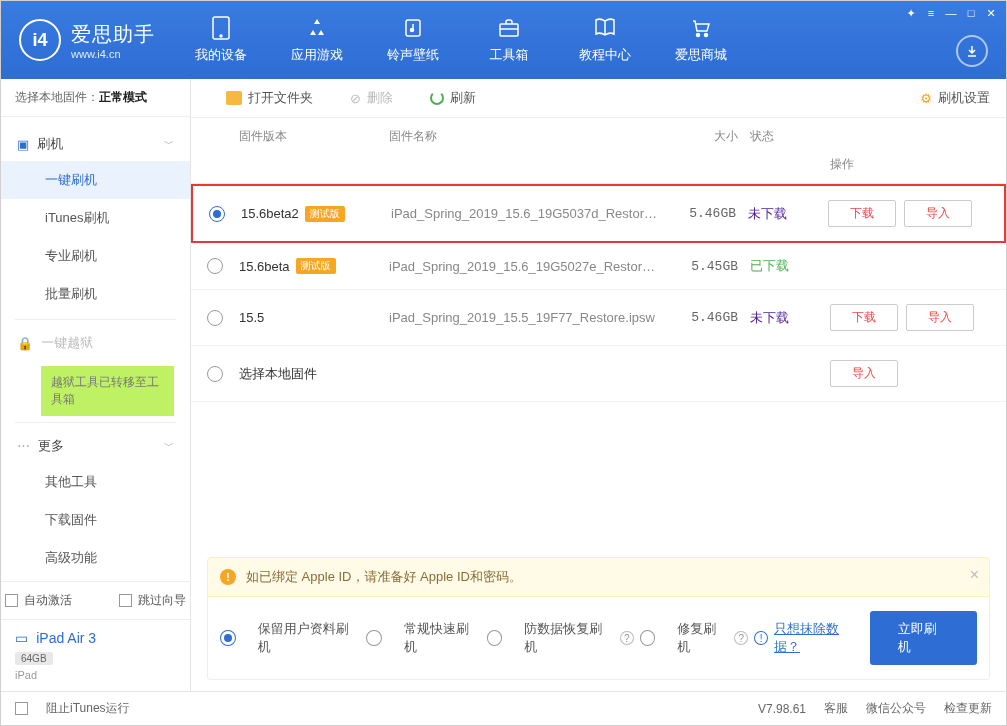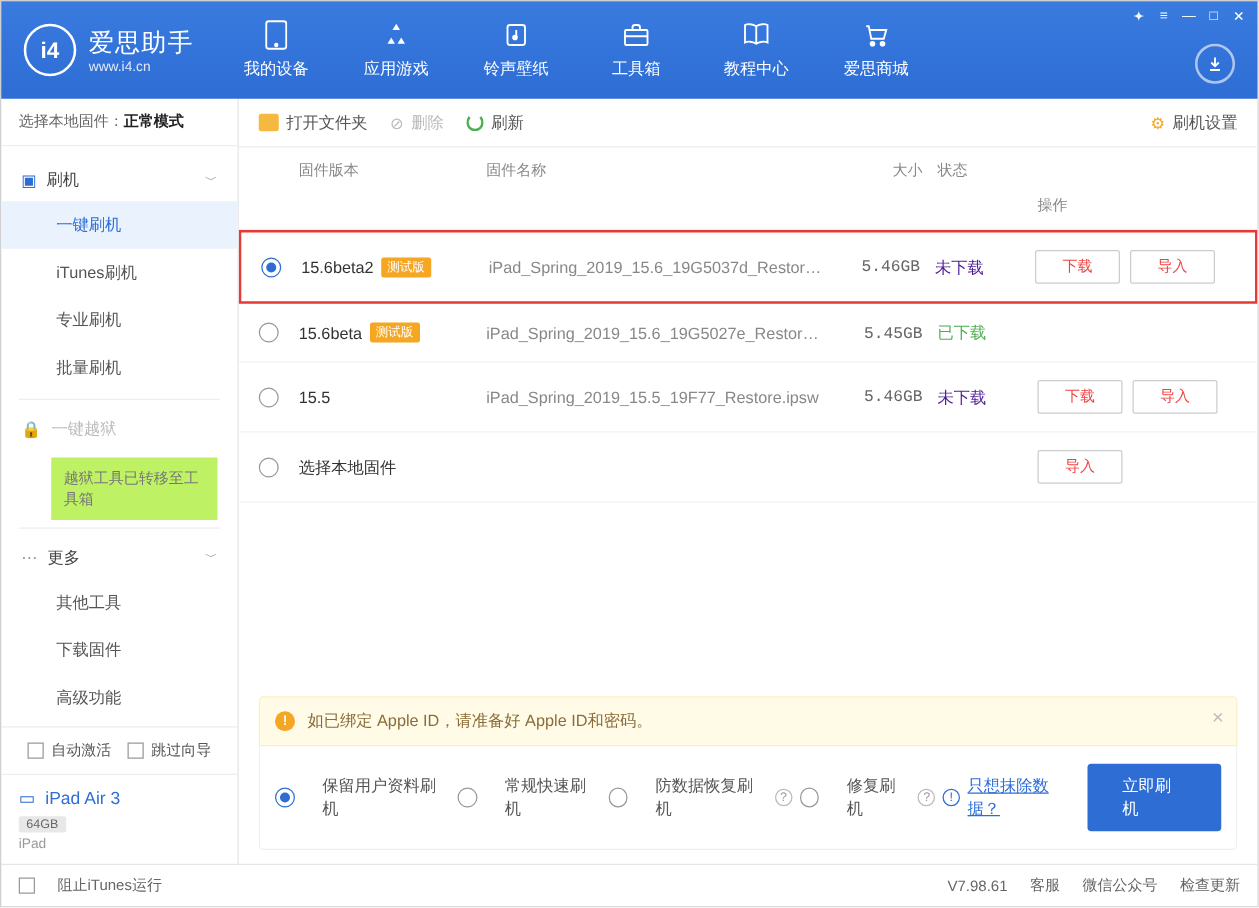--- a/index.html
+++ b/index.html
@@ -28,31 +28,31 @@
 .conn-status b { color: #222; }
 .side-list { flex: 1; overflow: auto; }
 .side-group { padding: 10px 0 0; }
 .side-head { display: flex; align-items: center; gap: 8px; padding: 8px 16px; color: #444; font-size: 13px; }
 .side-head .arrow { margin-left: auto; color: #999; font-size: 10px; }
 .side-sub { padding: 10px 16px 10px 44px; color: #555; font-size: 13px; cursor: pointer; }
 .side-sub.active { background: #eaf2fd; color: #2d6dd4; }
 .side-note { margin: 6px 16px 6px 40px; background: #bef264; padding: 8px 10px; font-size: 12px; color: #777; line-height: 1.4; }
 .side-divider { border-top: 1px solid #eee; margin: 6px 14px; }
 .side-bottom { border-top: 1px solid #eee; }
-.chk-row { display: flex; align-items: center; gap: 6px; padding: 10px 21px; font-size: 12px; color: #555; }
+.chk-row { display: flex; align-items: center; gap: 6px; padding: 10px 4px; font-size: 12px; color: #555; }
 .chk { width: 13px; height: 13px; border: 1px solid #999; background: #fff; }
 .device-block { padding: 10px 14px; border-top: 1px solid #eee; }
 .device-name { color: #2d6dd4; font-size: 14px; font-weight: 500; display: flex; align-items: center; gap: 8px; }
 .device-badge { background: #e8e8e8; color: #666; font-size: 10px; padding: 1px 6px; border-radius: 2px; }
 .device-sub { color: #999; font-size: 11px; margin-top: 4px; }
 
 
 .main { flex: 1; display: flex; flex-direction: column; min-width: 0; }
 .toolbar { display: flex; align-items: center; padding: 10px 16px; border-bottom: 1px solid #eee; gap: 18px; font-size: 13px; }
-.tool-btn { display: flex; align-items: center; gap: 6px; cursor: pointer; color: #555; }
+.tool-btn { display: flex; align-items: center; gap: 6px; cursor: pointer; color: #555; margin-left: 19px; }
 .tool-btn.dim { color: #bbb; }
 .folder-ico { width: 16px; height: 14px; background: #f5b942; border-radius: 2px; }
 .refresh-ico { width: 14px; height: 14px; border: 2px solid #4caf50; border-radius: 50%; border-top-color: transparent; }
 .gear-ico { color: #f5a623; }
 .toolbar .spacer { flex: 1; }
 .table-head { display: flex; padding: 10px 16px 10px 48px; color: #888; font-size: 12px; border-bottom: 1px solid #eee; }
 .col-ver { width: 150px; }
 .col-name { flex: 1; }
 .col-size { width: 90px; text-align: right; padding-right: 12px; }
 .col-status { width: 80px; }

